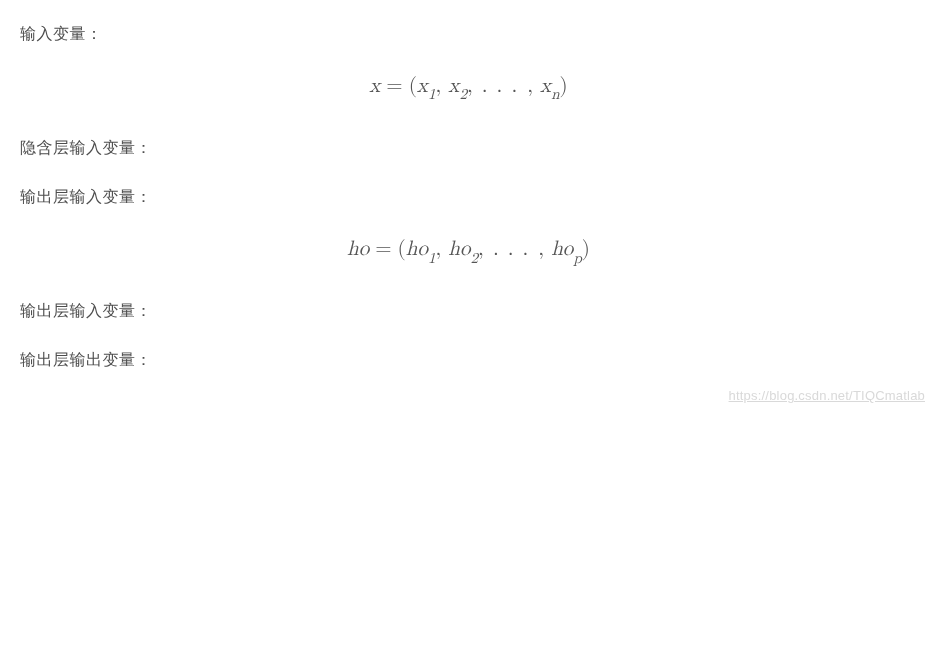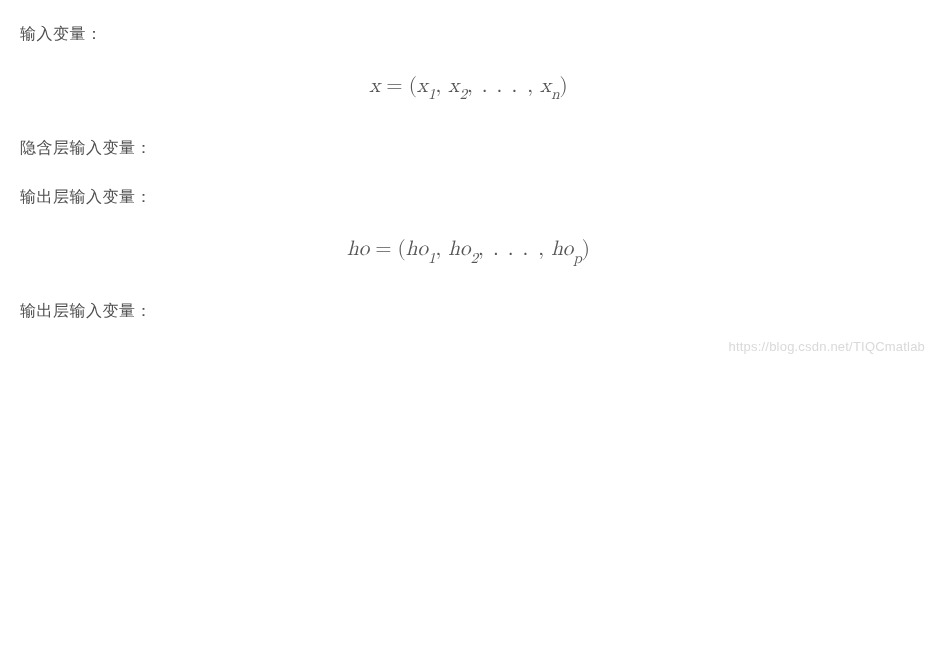--- a/index.html
+++ b/index.html
@@ -54,20 +54,21 @@
     padding: 0 2px;
   }
   .watermark {
     position: absolute;
     right: 12px;
     bottom: 6px;
     font-size: 13px;
     color: #d9d9d9;
     font-family: Arial, sans-serif;
     letter-spacing: 0.2px;
+    text-decoration: underline;
   }
 </style>
 </head>
 <body>
 
 <div class="wrap">
 
   <div class="label first">输入变量：</div>
   <div class="formula">
     <span class="math">
@@ -87,15 +88,16 @@
       <span>ho</span><span class="op">=</span><span class="paren">(</span><span>ho</span><sub>1</sub><span class="paren">,</span>
       <span>ho</span><sub>2</sub><span class="paren">,</span>
       <span class="dots">. . .</span>
       <span class="paren">,</span>
       <span>ho</span><sub>p</sub><span class="paren">)</span>
     </span>
   </div>
 
   <div class="label">输出层输入变量：</div>
 
+  <div class="label">输出层输出变量：</div>
 
   <div class="watermark">https://blog.csdn.net/TIQCmatlab</div>
 </div>
 
 </body></html>

